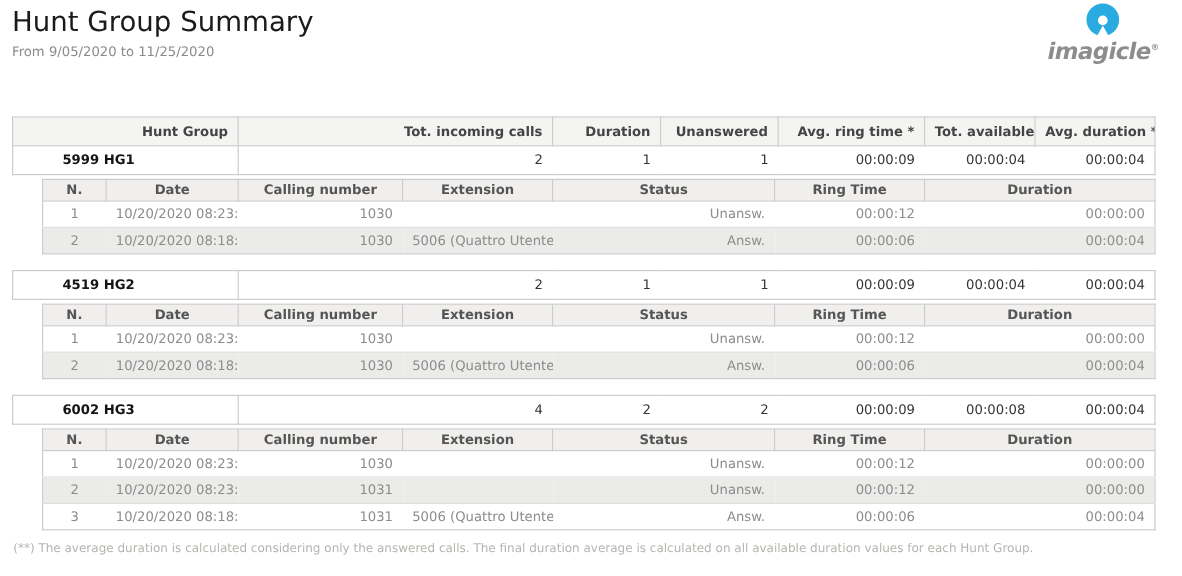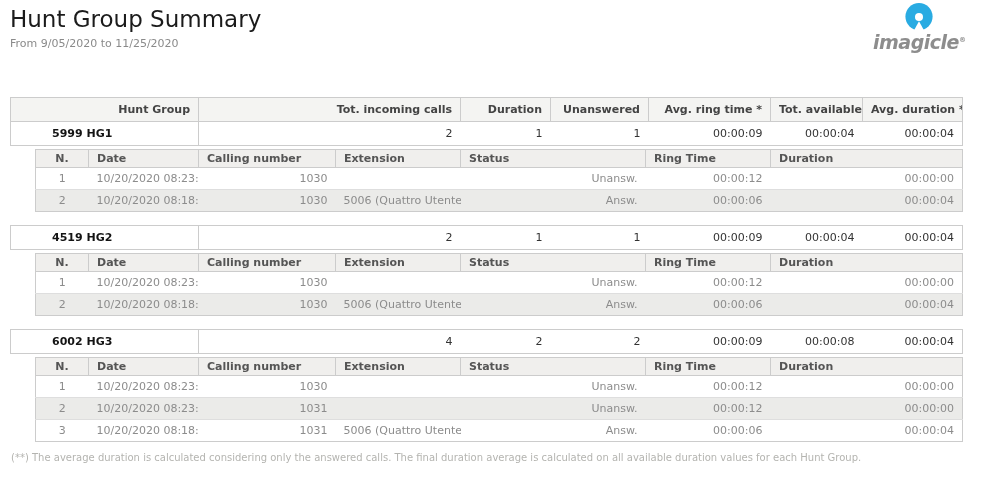--- a/index.html
+++ b/index.html
@@ -38,21 +38,21 @@
   }
   .summary td.name {
     border-left:1px solid #cccccc; border-right:1px solid #cccccc;
     font-weight:bold; color:#141414; text-align:left;padding-left:41px;
   }
   .summary td.last { border-right:1px solid #cccccc; }
 
   .detail { width:927px; margin:3px 0 0 25px; border:1px solid #cccccc; }
   .detail th {
     background:#f0efed; border:1px solid #cccccc; color:#555;
-    font-weight:bold; padding:2px 8px; text-align:left; white-space:nowrap; overflow:hidden;
+    font-weight:bold; padding:2px 8px; text-align:center; white-space:nowrap; overflow:hidden;
   }
   .detail td {
     padding:4px 8px; text-align:right; color:#8c8c8c;
     border-top:1px solid #dedede; white-space:nowrap; overflow:hidden;
   }
   .detail tbody tr.even { background:#ebebe9; }
   .detail .cn { text-align:center; }
   .detail td.ext { text-align:left; }
   .status-unansw { color:#e8736b; }
   .status-answ { color:#9a9a9a; }

